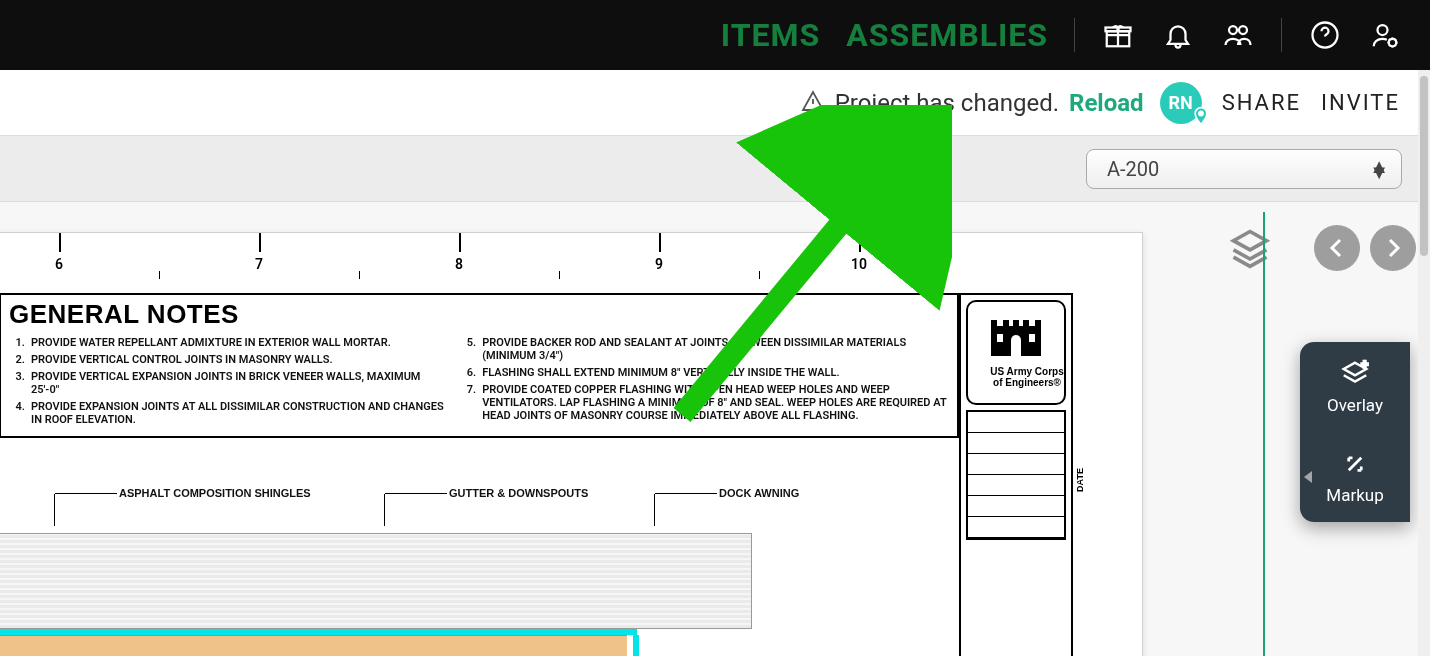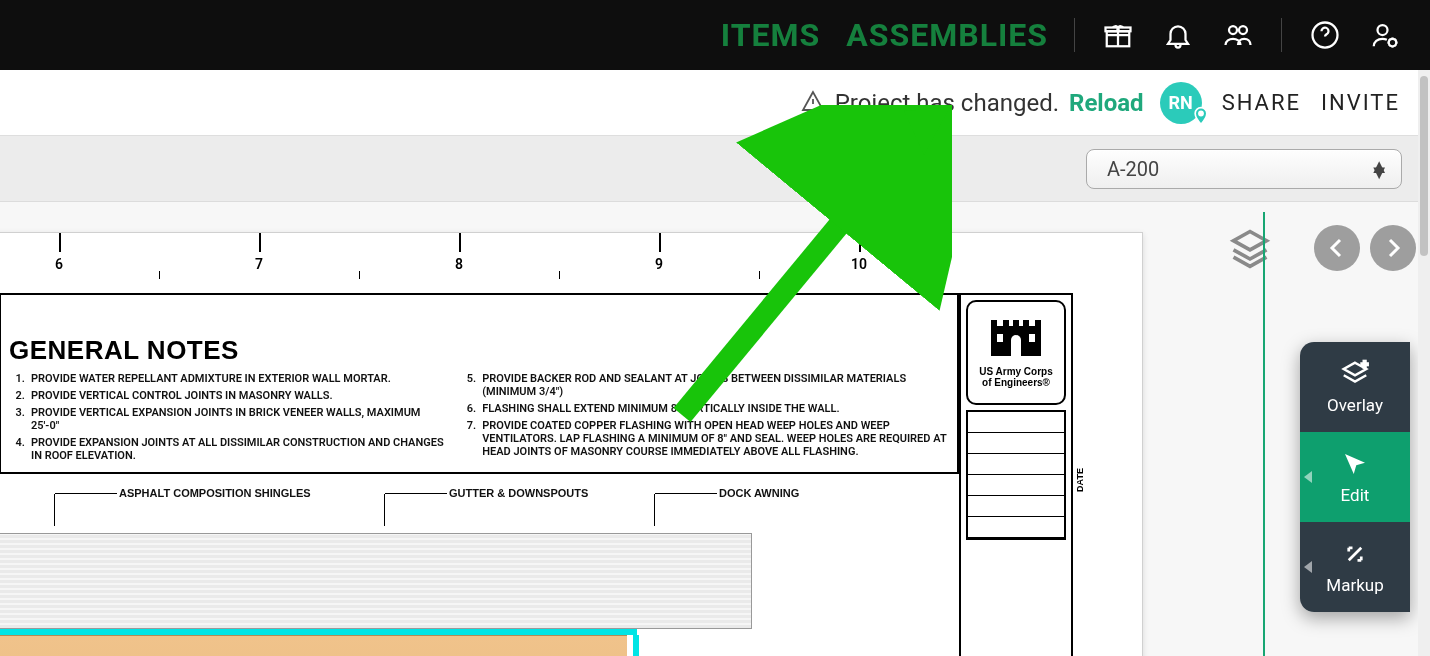--- a/index.html
+++ b/index.html
@@ -77,33 +77,33 @@
       box-shadow: 0 2px 6px rgba(0,0,0,.12);
       overflow: hidden;
     }
     
     .ruler { position: absolute; left: 0; top: 0; right: 0; height: 48px; color: #000; }
     .ruler .major { position: absolute; top: 0; width: 2px; height: 19px; background: #000; }
     .ruler .num { position: absolute; top: 23px; font-size: 14px; font-weight: 600; }
     .ruler .minor { position: absolute; bottom: 2px; width: 1px; height: 8px; background: #000; }
     
     .notes-frame { position: absolute; left: 180px; top: 60px; width: 960px; border: 2px solid #000; background: #fff; }
-    .notes-title { font-family: Arial, sans-serif; font-size: 26px; font-weight: 800; letter-spacing: 0.5px; padding: 4px 0 6px 8px; font-stretch: condensed; margin-top: 36px; }
+    .notes-title { font-family: Arial, sans-serif; font-size: 26px; font-weight: 800; letter-spacing: 0.5px; padding: 4px 0 6px 8px; font-stretch: condensed; }
     .notes-cols { display: flex; padding: 0 8px 6px; }
     .notes-cols ol { list-style: none; font-family: Arial, sans-serif; font-size: 11px; color: #111; font-weight: 600; }
     .notes-cols li { display: flex; margin-bottom: 4px; line-height: 13px; }
     .notes-cols .n { width: 16px; text-align: right; margin-right: 6px; }
     .notes-cols .t { flex: 1; }
     .col1 { width: 48%; padding-right: 14px; }
     .col2 { width: 52%; }
     
     .titleblock { position: absolute; left: 1140px; top: 60px; width: 114px; height: 500px; border: 2px solid #000; }
     .tb-cell1 { height: 105px; margin: 5px; border: 2px solid #000; border-radius: 10px; display: flex; flex-direction: column; align-items: center; justify-content: center; }
     .tb-cell1 .castle { margin-bottom: 4px; }
-    .tb-line { font-family: Arial, sans-serif; font-size: 10px; font-weight: 700; line-height: 11px; text-align: center; }
+    .tb-line { font-family: Arial, sans-serif; font-size: 10px; font-weight: 700; line-height: 11px; text-align: center; padding-left: 22px; }
     .revbox { margin: 5px; border: 2px solid #000; height: 130px; position: relative; }
     .revbox .row { border-bottom: 1.5px solid #000; height: 21px; }
     .revbox .row:last-child { border-bottom: none; }
     .revbox .date-label { position: absolute; right: -28px; top: 50%; transform: rotate(-90deg); font-size: 9px; font-weight: 700; font-family: Arial; transform-origin: center; }
     
     .callouts { position: absolute; left: 180px; top: 254px; right: 70px; height: 42px; }
     .callout { position: absolute; top: 0; font-size: 11px; font-family: Arial, sans-serif; font-weight: 600; color: #111; }
     .callout::before { content: ""; position: absolute; left: -64px; top: 6px; width: 62px; height: 1px; background: #000; }
     .callout::after { content: ""; position: absolute; left: -65px; top: 7px; width: 1px; height: 32px; background: #000; }
     
@@ -339,27 +339,20 @@
     </div>
     <div class="tools-panel">
       <div class="tool">
         <svg viewBox="0 0 24 24" fill="none" stroke="#fff" stroke-width="2">
             <path d="M12 3l9 5-9 5-9-5 9-5z"></path>
             <path d="M3 13l9 5 9-5"></path>
             <text x="17" y="8" font-size="10" fill="#fff" font-weight="bold">+</text>
           </svg>
         <span>Overlay</span>
       </div>
-      <div class="tool active">
-        <div class="tri"></div>
-        <svg viewBox="0 0 24 24" fill="#fff">
-            <path d="M4 4l16 7-7 2-2 7-7-16z"></path>
-          </svg>
-        <span>Edit</span>
-      </div>
       <div class="tool">
         <div class="tri"></div>
         <svg viewBox="0 0 24 24" fill="none" stroke="#fff" stroke-width="2.2">
             <path d="M7 17L17 7M7 7l3 0M7 7l0 3M17 17l-3 0M17 17l0-3"></path>
           </svg>
         <span>Markup</span>
       </div>
     </div>
   </div>
 </div>

